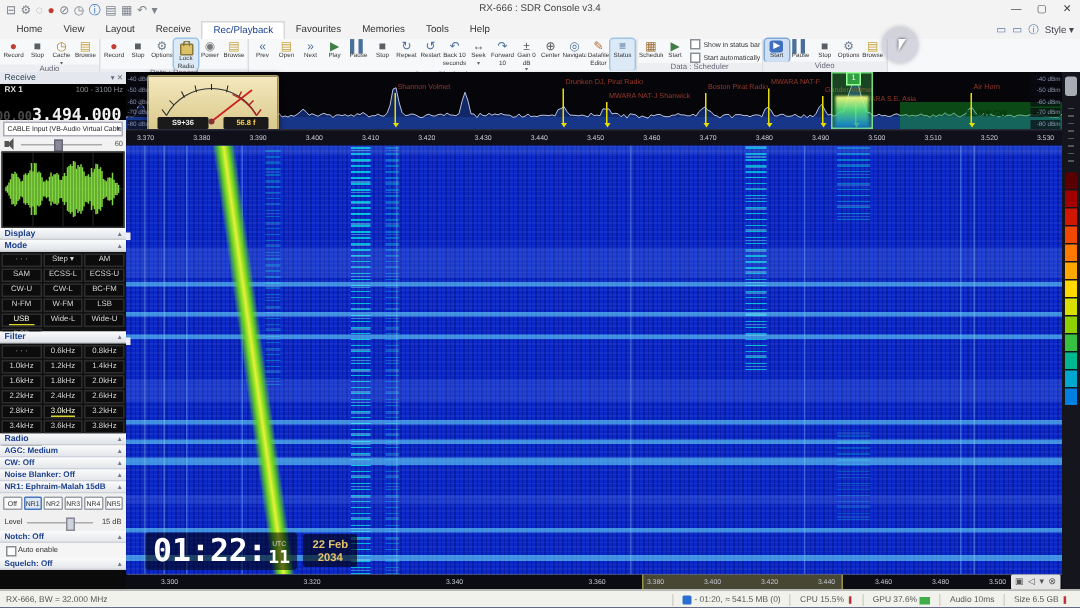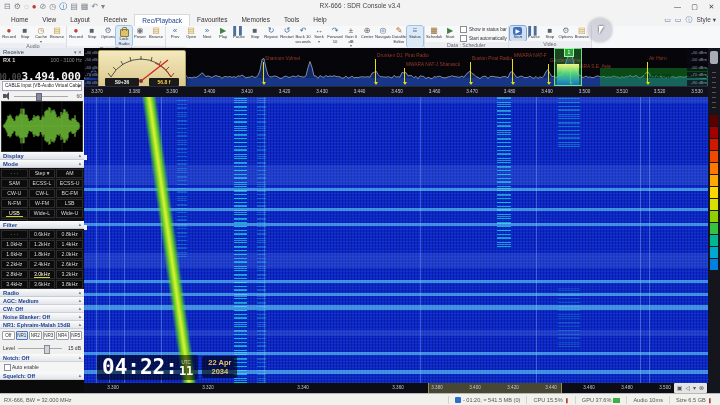--- a/index.html
+++ b/index.html
@@ -676,29 +676,29 @@
         <div class="hband" style="top: 208px; height: 5px;"></div>
         <div class="hband dim" style="top: 233px; height: 6px;"></div>
         <div class="hband" style="top: 255px; height: 3px;"></div>
         <div class="hband" style="top: 273px; height: 4px;"></div>
       </div>
     <div class="gstripe"></div>
     <div class="wf-mark" style="top:58px"></div>
     <div class="wf-mark" style="top:128px"></div>
     <div class="clock">
       <div class="timebox">
-        <span class="t-main">04:22</span>
+        <span class="t-main">01:22</span>
         <span class="t-main">:</span>
         <span class="t-secwrap">
           <span class="t-tz">UTC</span>
           <span class="t-sec">11</span>
         </span>
       </div>
       <div class="datebox">
-        <div class="d1">22 Apr</div>
+        <div class="d1">22 Feb</div>
         <div class="d2">2034</div>
       </div>
     </div>
   </div>
 
   <div class="wfscale">
     <div class="wfs-high"></div>
     <div id="wfticks">
         <span class="wfstick" style="left: 29px;">3.300</span>
         <span class="wfstick" style="left: 124px;">3.320</span>

